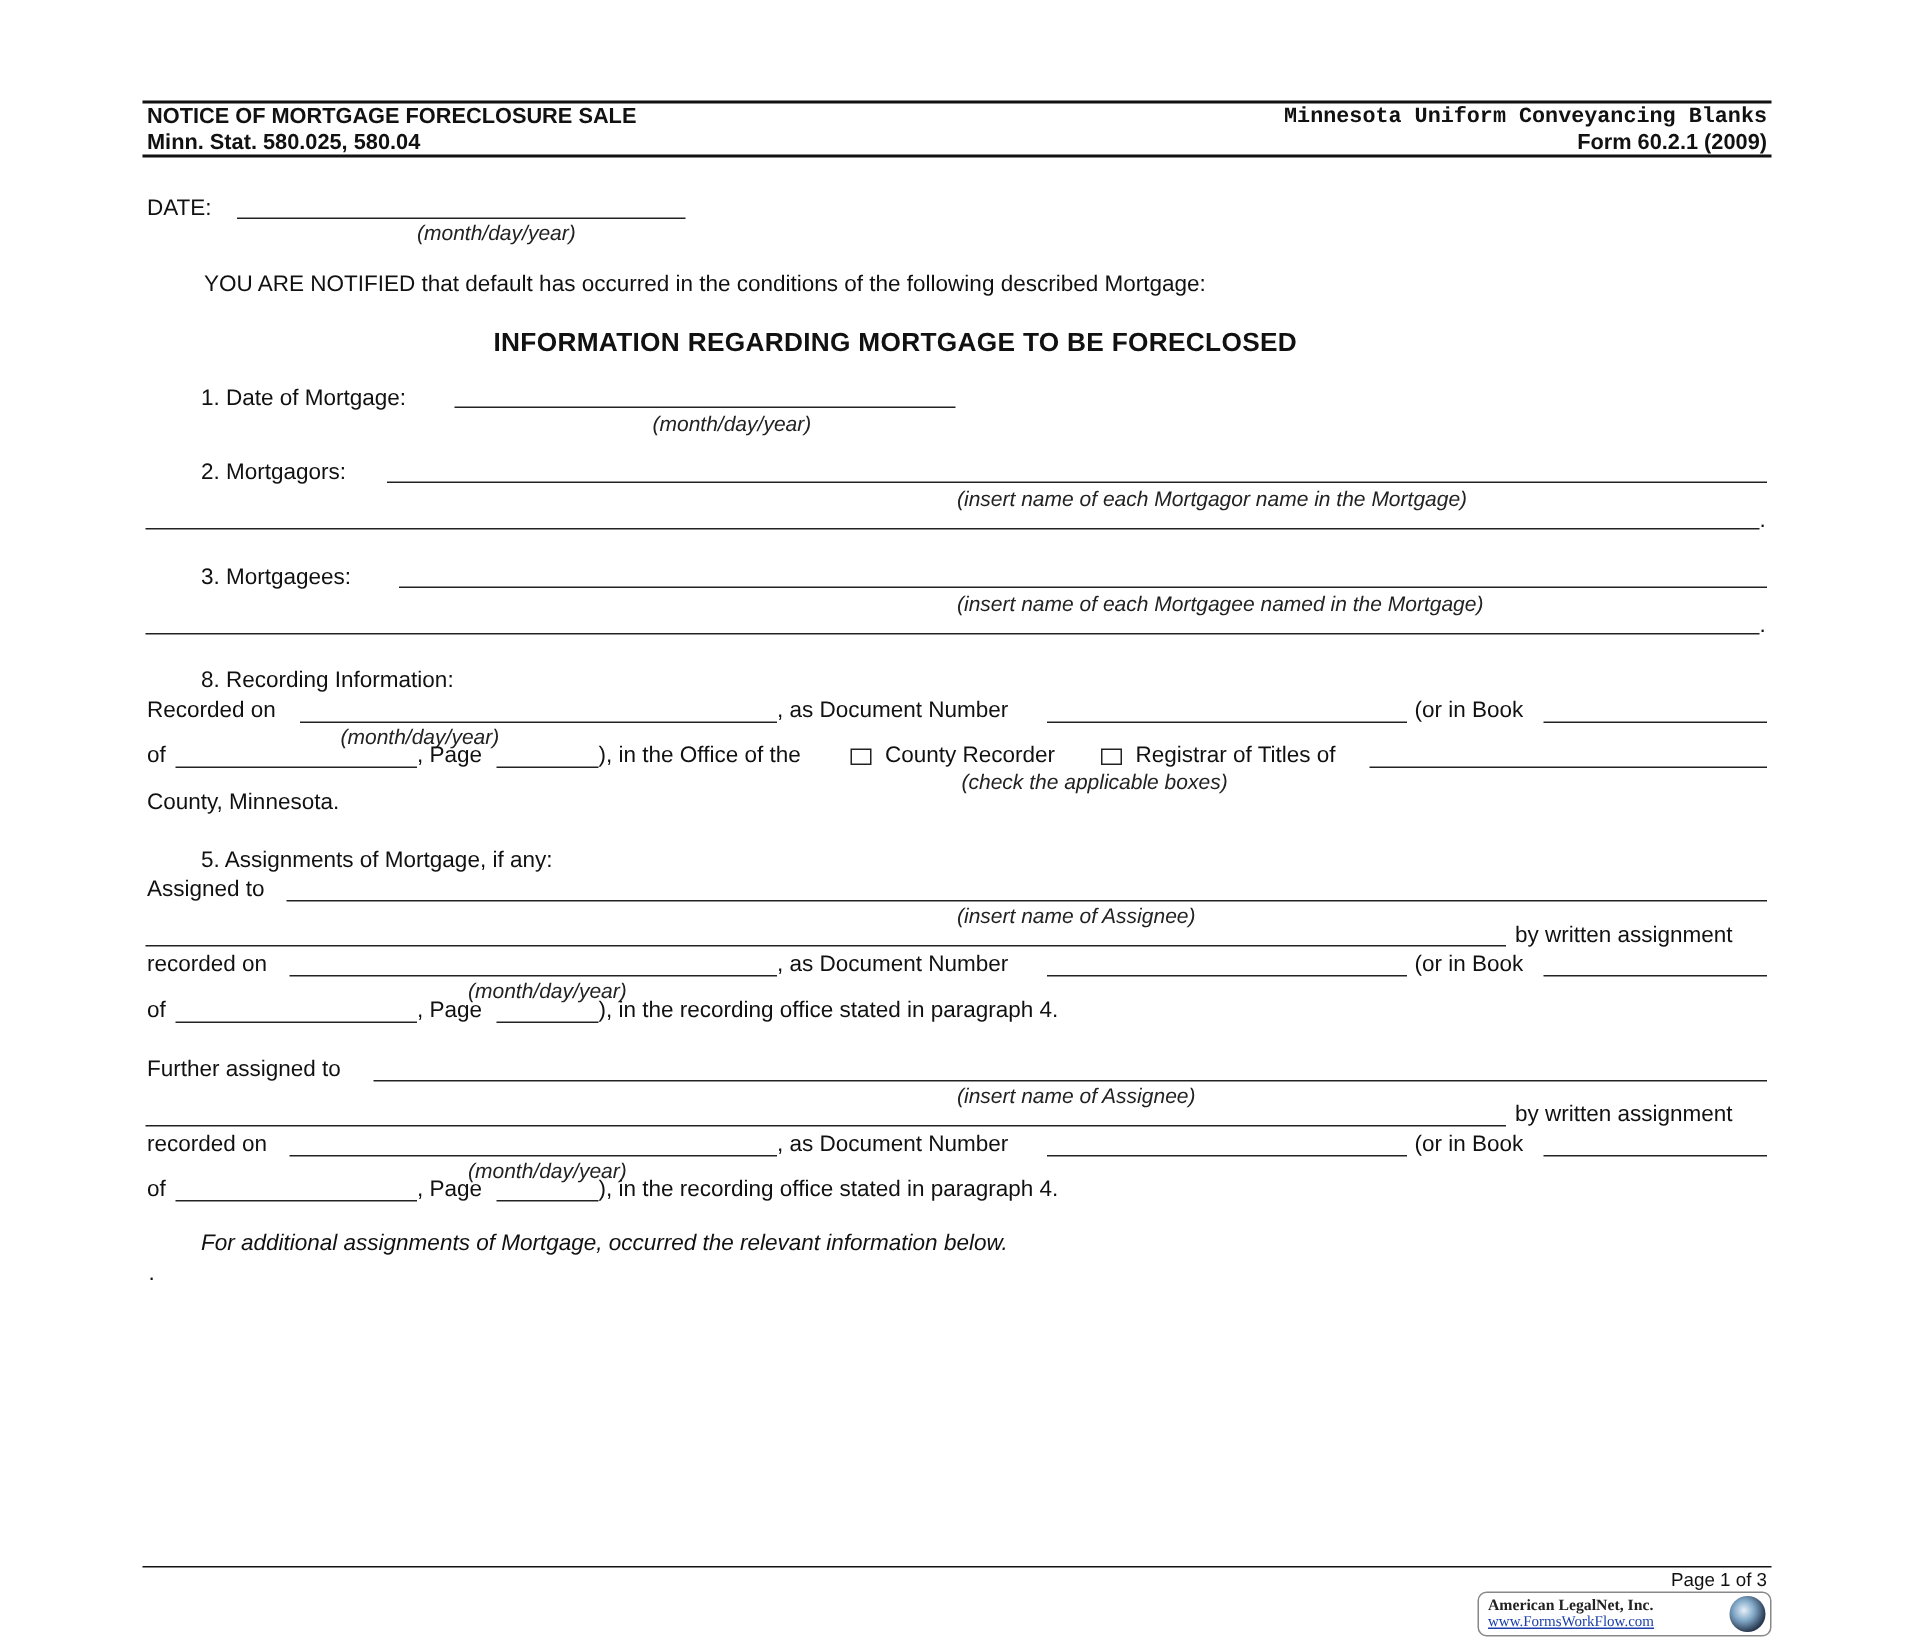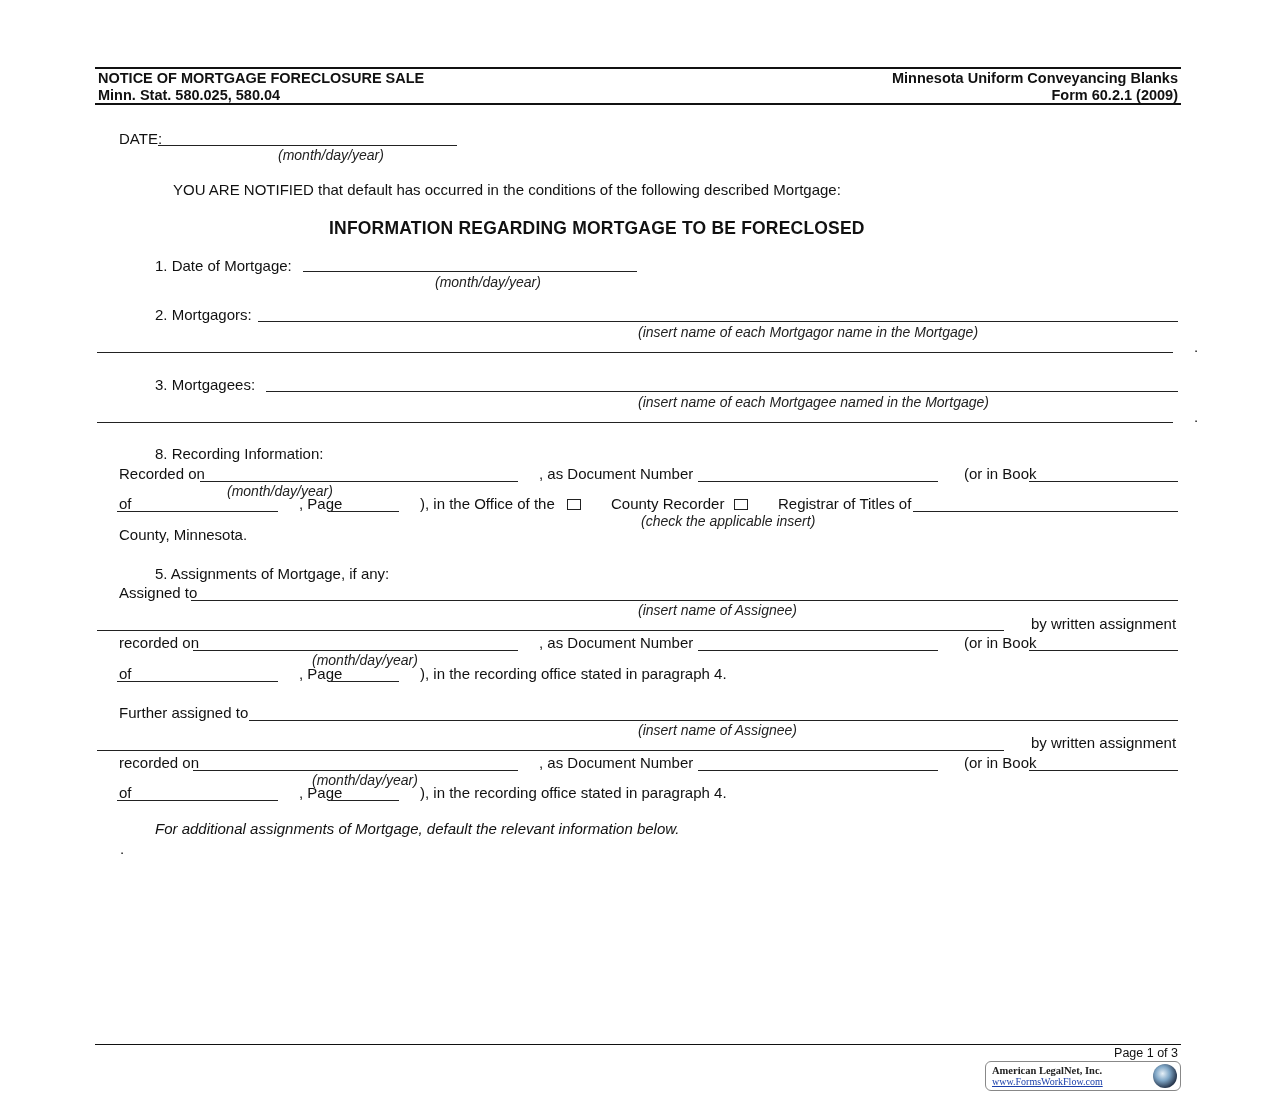--- a/index.html
+++ b/index.html
@@ -3,48 +3,48 @@
 <meta charset="utf-8">
 <style>
   html, body { margin:0; padding:0; background:#ffffff; }
   body { width:1275px; height:1100px; position:relative; overflow:hidden;
          font-family:"Liberation Sans", sans-serif; color:#111; font-size:15px; }
   .abs { position:absolute; white-space:nowrap; }
   .rule { position:absolute; height:0; border-top:1.3px solid #222; }
   .thick { border-top:2px solid #111; }
   .hdr { font-weight:bold; font-size:14.5px; line-height:17px; }
   .hint { font-style:italic; font-size:14px; color:#222; }
-  .txt { font-size:15px; line-height:18px;margin-left:21px; }
+  .txt { font-size:15px; line-height:18px; }
   .title { font-weight:bold; font-size:17.5px; letter-spacing:0.2px; }
   .checkbox { position:absolute; width:12px; height:9px; border:1px solid #222; background:#fff; }
   .badge { position:absolute; left:985px; top:1061px; width:194px; height:28px;
            border:1px solid #888; border-radius:6px; background:#fff; }
   .badge .co { position:absolute; left:6px; top:3px; font-family:"Liberation Serif", serif;
                font-weight:bold; font-size:10.5px; color:#222; }
   .badge .url { position:absolute; left:6px; top:14px; font-family:"Liberation Serif", serif;
                 font-size:10px; color:#1a3faa; text-decoration:underline; }
   .badge .logo { position:absolute; right:3px; top:2px; width:24px; height:24px; border-radius:50%;
                  background:radial-gradient(circle at 40% 40%, #e6f0f8 0%, #7fa6c6 35%, #2b3b52 70%, #0d1520 100%); }
   .field-line { position:absolute; height:0; border-top:1.3px solid #222; }
 </style>
 </head>
 <body>
 
 <div class="rule thick" style="left:95px;top:67px;width:1086px;"></div>
 <div class="abs hdr" style="left:98px;top:70px;">NOTICE OF MORTGAGE FORECLOSURE SALE</div>
 <div class="abs hdr" style="left:98px;top:87px;">Minn. Stat. 580.025, 580.04</div>
-<div class="abs hdr" style="right:97px;top:70px;text-align:right;">Minnesota Uniform Conveyancing Blanks</div>
+<div class="abs hdr" style="right:97px;top:70px;text-align:right;font-family:Liberation Mono, monospace;">Minnesota Uniform Conveyancing Blanks</div>
 <div class="abs hdr" style="right:97px;top:87px;text-align:right;">Form 60.2.1 (2009)</div>
 <div class="rule thick" style="left:95px;top:103px;width:1086px;"></div>
 
 <div class="abs txt" style="left:98px;top:130px;">DATE:</div>
 <div class="field-line" style="left:158px;top:145px;width:299px;"></div>
 <div class="abs hint" style="left:278px;top:147px;">(month/day/year)</div>
 
-<div class="abs txt" style="left:152px;top:181px;">YOU ARE NOTIFIED that default has occurred in the conditions of the following described Mortgage:</div>
+<div class="abs txt" style="left:136px;top:181px;">YOU ARE NOTIFIED that default has occurred in the conditions of the following described Mortgage:</div>
 
 <div class="abs title" style="left:329px;top:218px;">INFORMATION REGARDING MORTGAGE TO BE FORECLOSED</div>
 
 <div class="abs txt" style="left:134px;top:257px;">1.  Date of Mortgage:</div>
 <div class="field-line" style="left:303px;top:271px;width:334px;"></div>
 <div class="abs hint" style="left:435px;top:274px;">(month/day/year)</div>
 
 <div class="abs txt" style="left:134px;top:306px;">2.  Mortgagors:</div>
 <div class="field-line" style="left:258px;top:321px;width:920px;"></div>
 <div class="abs hint" style="left:638px;top:324px;">(insert name of each Mortgagor name in the Mortgage)</div>
@@ -69,21 +69,21 @@
 <div class="abs txt" style="left:98px;top:495px;">of</div>
 <div class="field-line" style="left:117px;top:511px;width:161px;"></div>
 <div class="abs txt" style="left:278px;top:495px;">, Page</div>
 <div class="field-line" style="left:331px;top:511px;width:68px;"></div>
 <div class="abs txt" style="left:399px;top:495px;">), in the Office of the</div>
 <div class="checkbox" style="left:567px;top:499px;"></div>
 <div class="abs txt" style="left:590px;top:495px;">County Recorder</div>
 <div class="checkbox" style="left:734px;top:499px;"></div>
 <div class="abs txt" style="left:757px;top:495px;">Registrar of Titles of</div>
 <div class="field-line" style="left:913px;top:511px;width:265px;"></div>
-<div class="abs hint" style="left:641px;top:513px;">(check the applicable insert)</div>
+<div class="abs hint" style="left:641px;top:513px;">(check the applicable boxes)</div>
 <div class="abs txt" style="left:98px;top:526px;">County, Minnesota.</div>
 
 <div class="abs txt" style="left:134px;top:565px;">5.  Assignments of Mortgage, if any:</div>
 <div class="abs txt" style="left:98px;top:584px;">Assigned to</div>
 <div class="field-line" style="left:191px;top:600px;width:987px;"></div>
 <div class="abs hint" style="left:638px;top:602px;">(insert name of Assignee)</div>
 <div class="field-line" style="left:97px;top:630px;width:907px;"></div>
 <div class="abs txt" style="left:1010px;top:615px;">by written assignment</div>
 
 <div class="abs txt" style="left:98px;top:634px;">recorded on</div>
@@ -113,21 +113,21 @@
 <div class="field-line" style="left:698px;top:770px;width:240px;"></div>
 <div class="abs txt" style="left:943px;top:754px;">(or in Book</div>
 <div class="field-line" style="left:1029px;top:770px;width:149px;"></div>
 
 <div class="abs txt" style="left:98px;top:784px;">of</div>
 <div class="field-line" style="left:117px;top:800px;width:161px;"></div>
 <div class="abs txt" style="left:278px;top:784px;">, Page</div>
 <div class="field-line" style="left:331px;top:800px;width:68px;"></div>
 <div class="abs txt" style="left:399px;top:784px;">), in the recording office stated in paragraph 4.</div>
 
-<div class="abs txt" style="left:134px;top:820px;font-style:italic;">For additional assignments of Mortgage, default the relevant information below.</div>
+<div class="abs txt" style="left:134px;top:820px;font-style:italic;">For additional assignments of Mortgage, occurred the relevant information below.</div>
 <div class="abs txt" style="left:99px;top:840px;">.</div>
 
 <div class="rule" style="left:95px;top:1044px;width:1086px;border-top:1.5px solid #111;"></div>
 <div class="abs" style="right:97px;top:1046px;font-size:12.5px;">Page 1 of 3</div>
 <div class="badge">
   <span class="co">American LegalNet, Inc.</span>
   <span class="url">www.FormsWorkFlow.com</span>
   <span class="logo"></span>
 </div>
 

